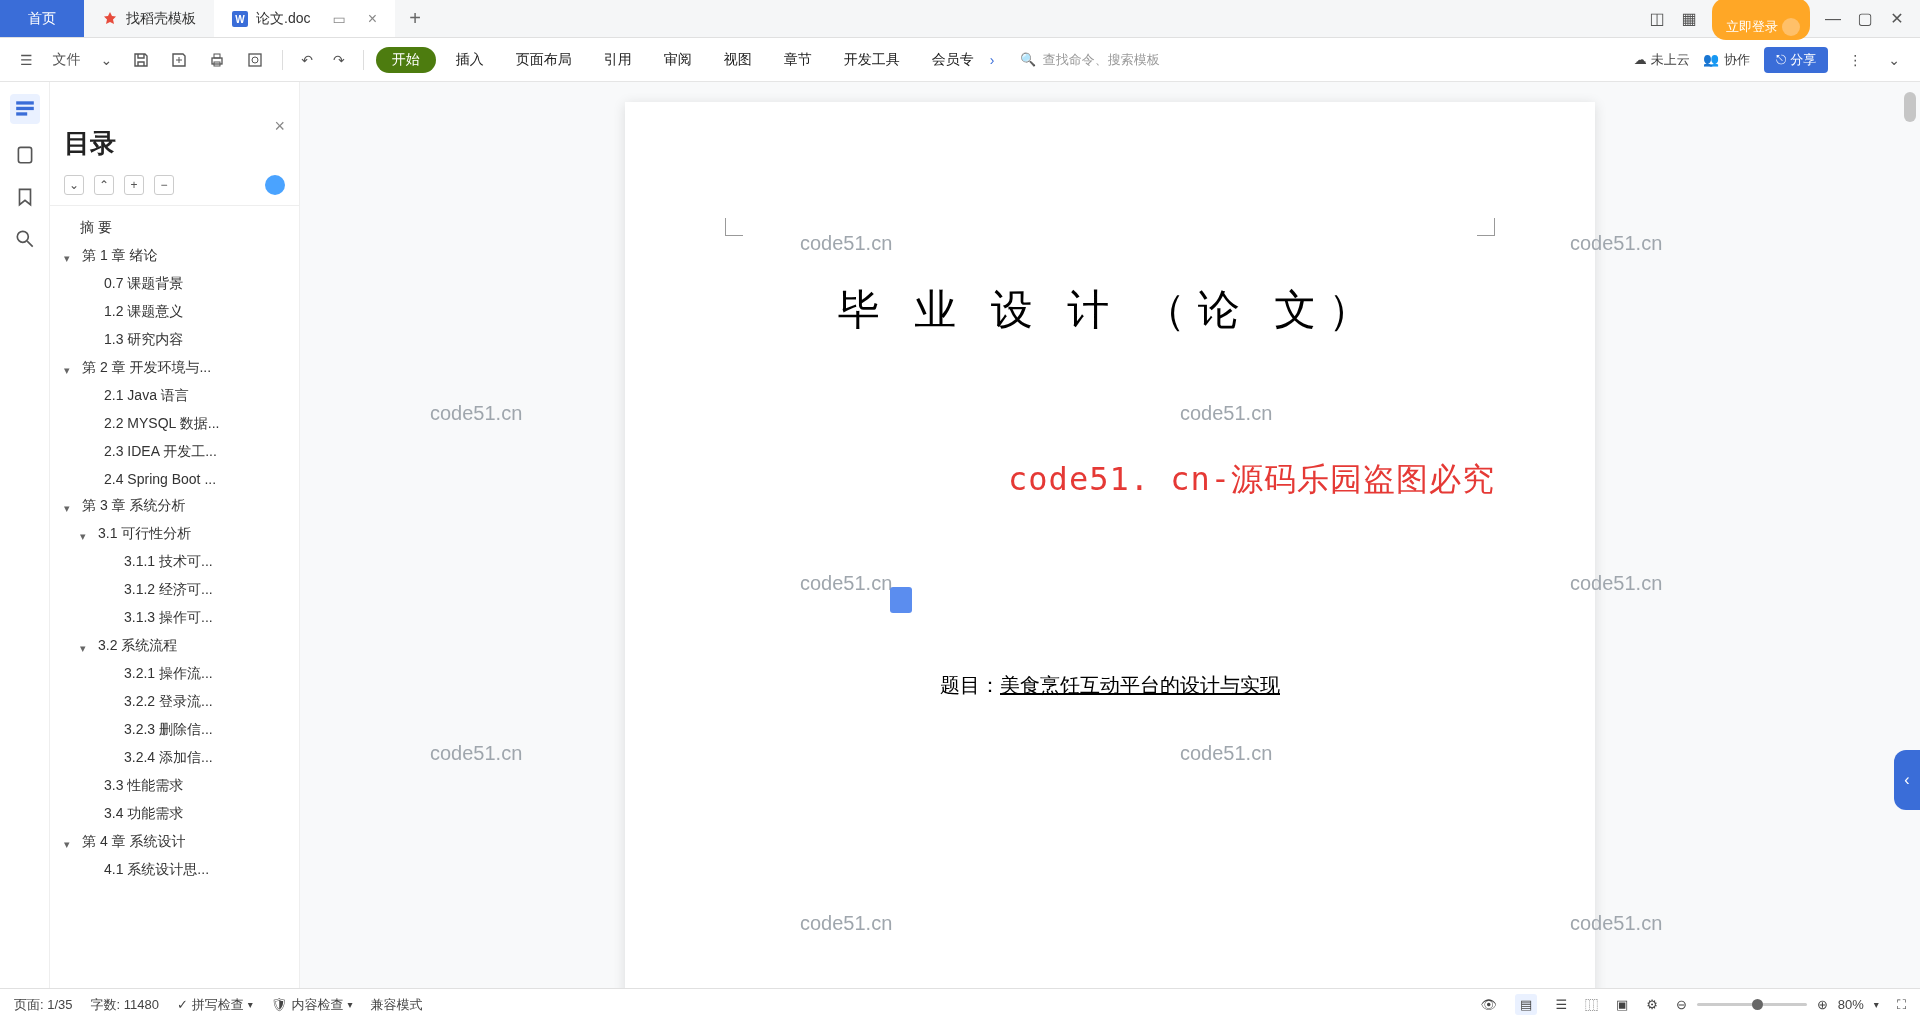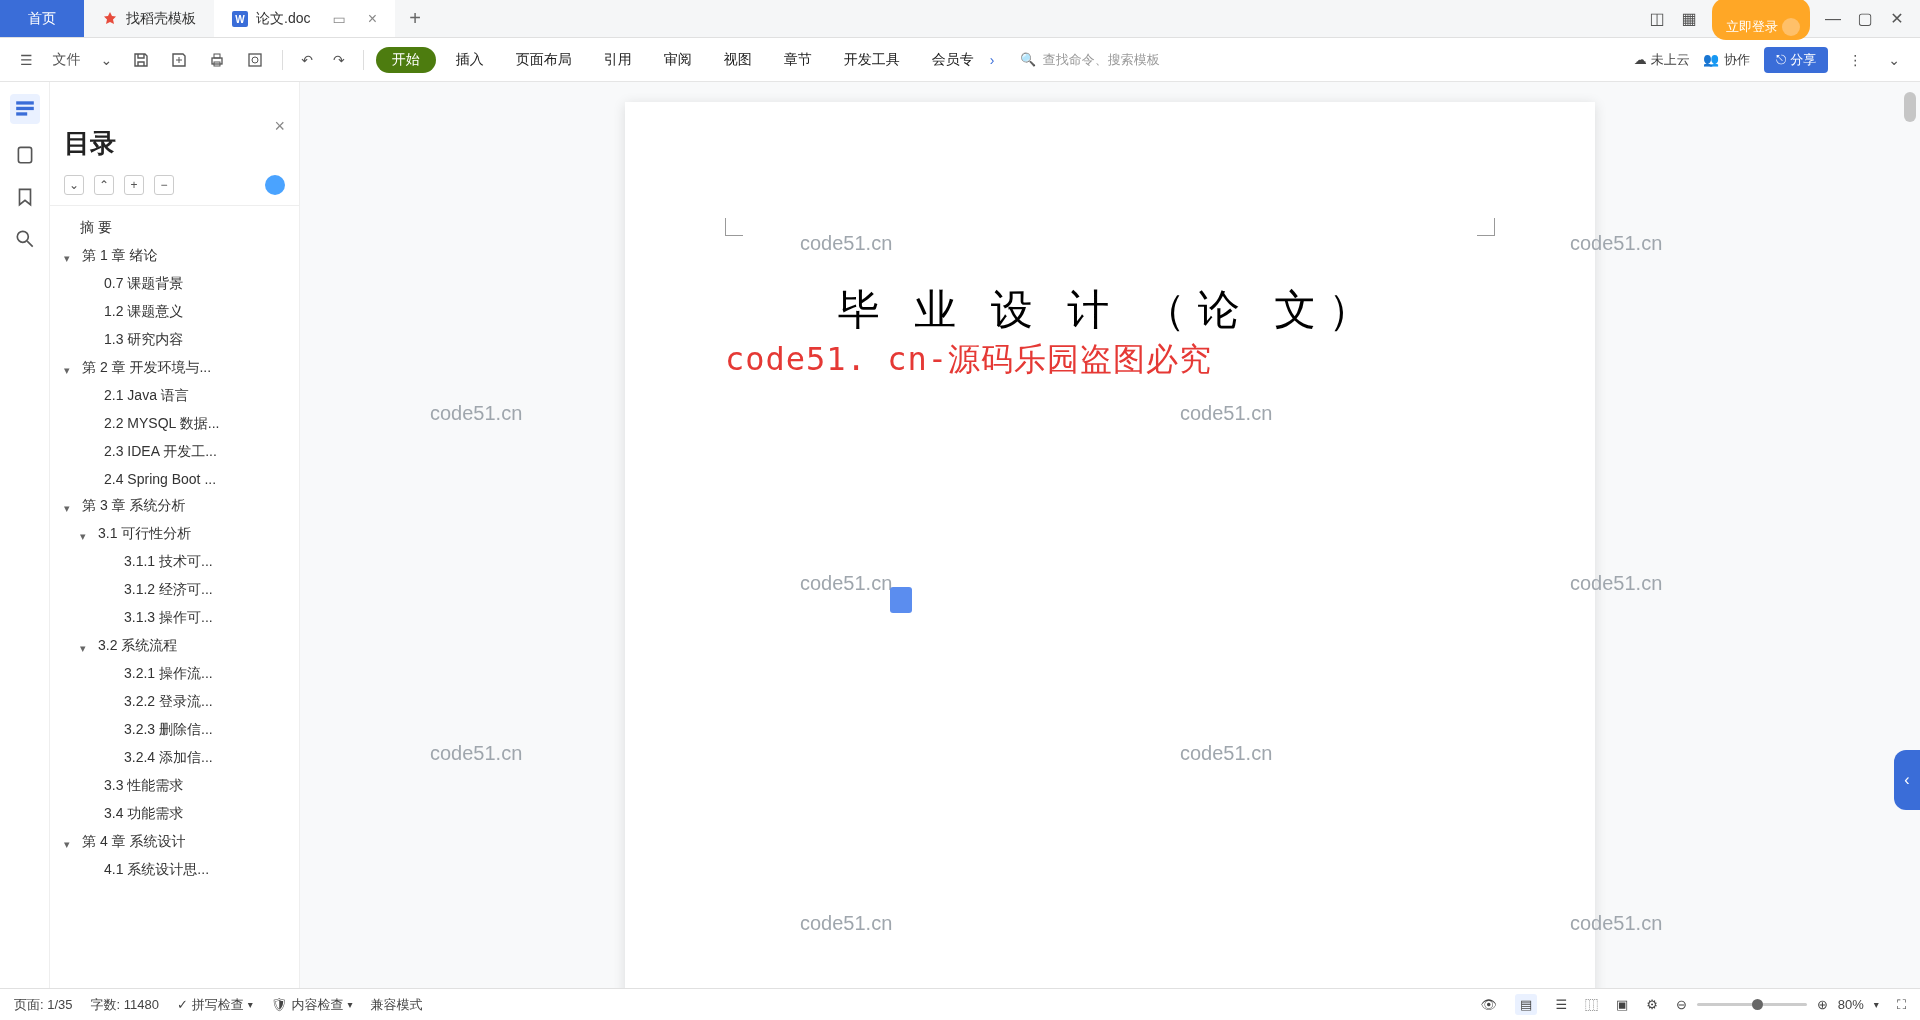--- a/index.html
+++ b/index.html
@@ -52,21 +52,21 @@
 .chev { width:14px; display:inline-block; color:#666; font-size:11px; margin-right:4px; }
 .lvl0 { padding-left:8px; }
 .lvl1 { padding-left:24px; }
 .lvl2 { padding-left:48px; }
 .lvl3 { padding-left:68px; }
 
 
 .canvas { flex:1; background:#f8f9fa; position:relative; overflow:hidden; }
 .page { position:absolute; left:50%; top:20px; transform:translateX(-50%); width:970px; min-height:1300px; background:#fff; box-shadow:0 2px 12px rgba(0,0,0,0.12); padding:180px 100px 0; }
 .page-title { font-size:42px; font-weight:400; text-align:center; letter-spacing:12px; color:#000; font-family:"SimSun","STSong",serif; }
-.red-banner { font-size:32px; color:#e53935; text-align:left; font-family:"Microsoft YaHei",monospace; letter-spacing:1px; }
+.red-banner { font-size:32px; color:#e53935; text-align:right; margin-top:120px; font-family:"Microsoft YaHei",monospace; letter-spacing:1px; }
 .subject-line { text-align:center; margin-top:170px; font-size:20px; font-family:"SimSun",serif; }
 .subject-line .ul { text-decoration:underline; }
 .wm { position:absolute; color:#9fa6ad; font-size:20px; pointer-events:none; }
 .corner { position:absolute; width:18px; height:18px; }
 .corner.tl { border-left:1px solid #999; border-bottom:1px solid #999; }
 .corner.tr { border-right:1px solid #999; border-bottom:1px solid #999; }
 .floating-icon { position:absolute; left:590px; top:505px; width:22px; height:26px; background:#5b8def; border-radius:3px; }
 .right-tab { position:absolute; right:0; top:750px; width:26px; height:60px; background:#3a6dd8; border-radius:12px 0 0 12px; display:flex; align-items:center; justify-content:center; color:#fff; }
 .vscroll { position:absolute; right:4px; top:92px; width:12px; bottom:40px; }
 .vscroll .track { width:12px; height:100%; border-radius:6px; }
@@ -302,20 +302,23 @@
         </div>
       </div>
   </div>
 
   <div class="canvas">
     <div class="page">
       <div class="corner tl" style="top:116px;left:100px"></div>
       <div class="corner tr" style="top:116px;right:100px"></div>
       <div class="page-title">毕 业 设 计 （论 文）</div>
       <div class="red-banner">code51. cn-源码乐园盗图必究</div>
+      <div class="subject-line">
+        <span>题目：</span><span class="ul">美食烹饪互动平台的设计与实现</span>
+      </div>
     </div>
 
     <div class="wm" style="left:130px;top:-20px">code51.cn</div>
     <div class="wm" style="left:880px;top:-20px">code51.cn</div>
     <div class="wm" style="left:500px;top:150px">code51.cn</div>
     <div class="wm" style="left:1270px;top:150px">code51.cn</div>
     <div class="wm" style="left:130px;top:320px">code51.cn</div>
     <div class="wm" style="left:880px;top:320px">code51.cn</div>
 
     <div class="wm" style="left:500px;top:490px">code51.cn</div>

